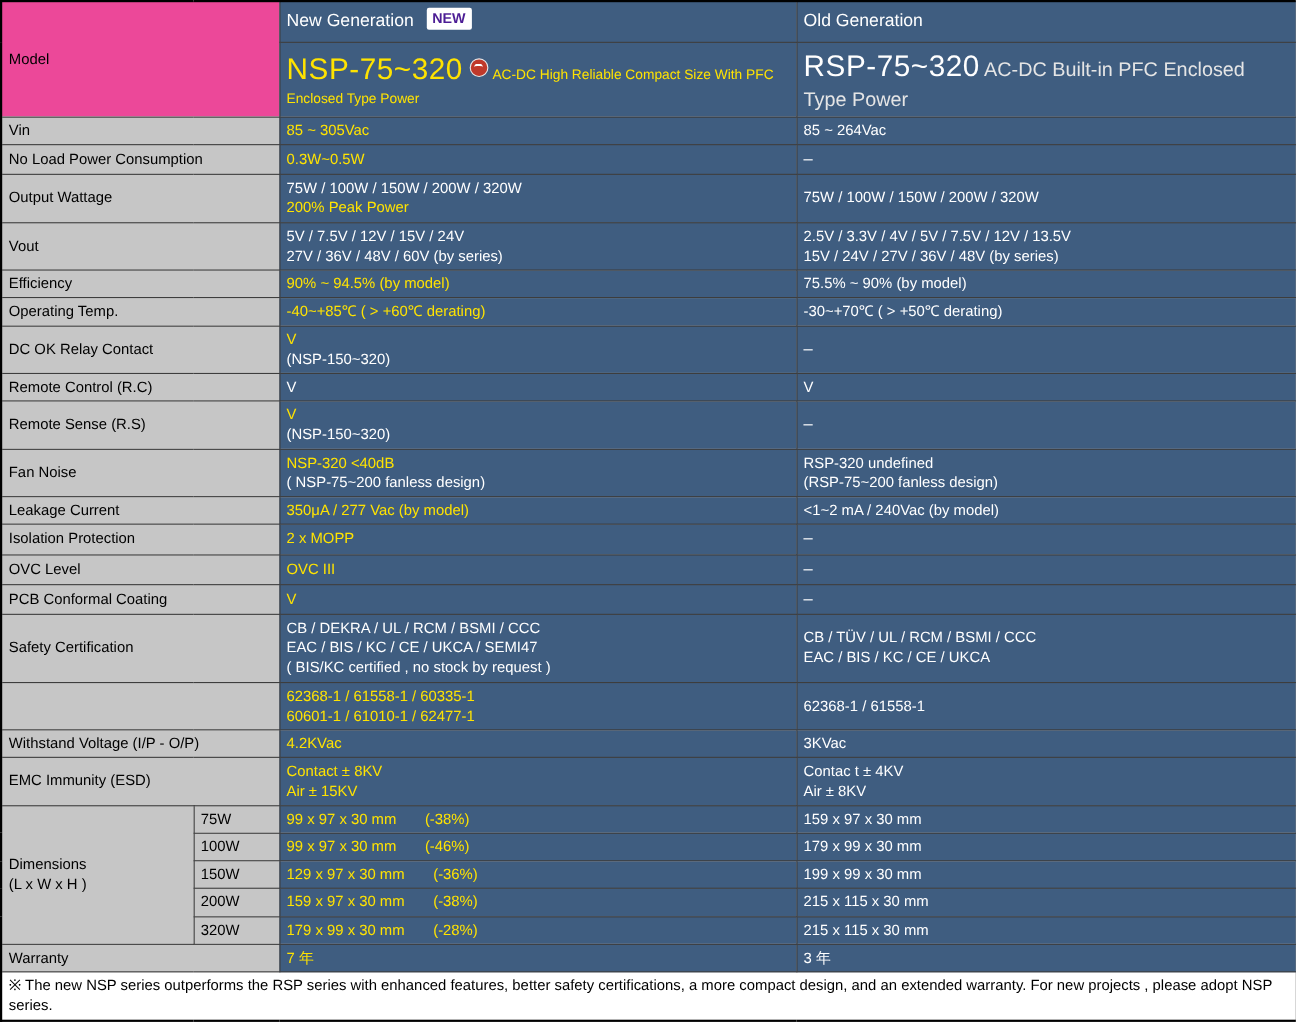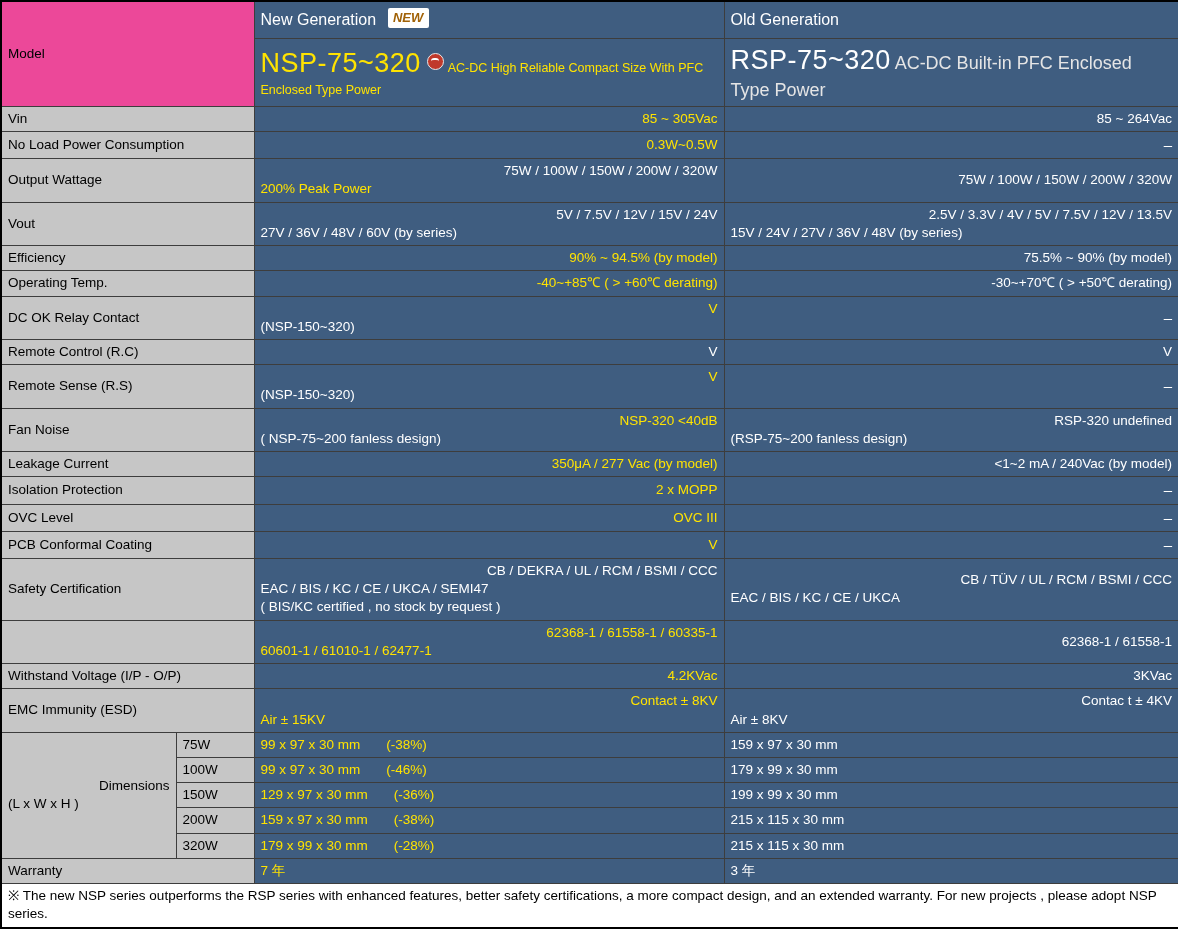--- a/index.html
+++ b/index.html
@@ -81,22 +81,21 @@
     background: #3f5d80;
     height: 30px;
   }
   td.model-label {
     background: #ec4899;
   }
   .newbadge {
     display: inline-block;
     margin-left: 8px;
     background: #ffffff;
-    color: #a16207;
-    font-style: italic;
+    color: #4c1d95;
     font-weight: bold;
     font-size: 13px;
     padding: 1px 6px 1px 5px;
     border-radius: 2px;
     position: relative;
     top: -3px;
   }
   .dot-icon {
     display: inline-block;
     width: 15px;
@@ -110,21 +109,21 @@
     vertical-align: middle;
   }
   .dot-icon::after {
     content: "";
     position: absolute;
     left: 3px; top: 4px;
     width: 8px; height: 6px;
     border-top: 2px solid #fff;
     border-radius: 40% 40% 0 0;
   }
-  .l1 { display: block; text-align: right; }
+  .l1 { display: block; }
   .l2 { display: block; }
   .gap { display: inline-block; width: 26px; }
   .dash {
     color: #ffffff;
     font-size: 15px;
   }
   td.footer {
     background: #ffffff;
     border: none;
     color: #000;

